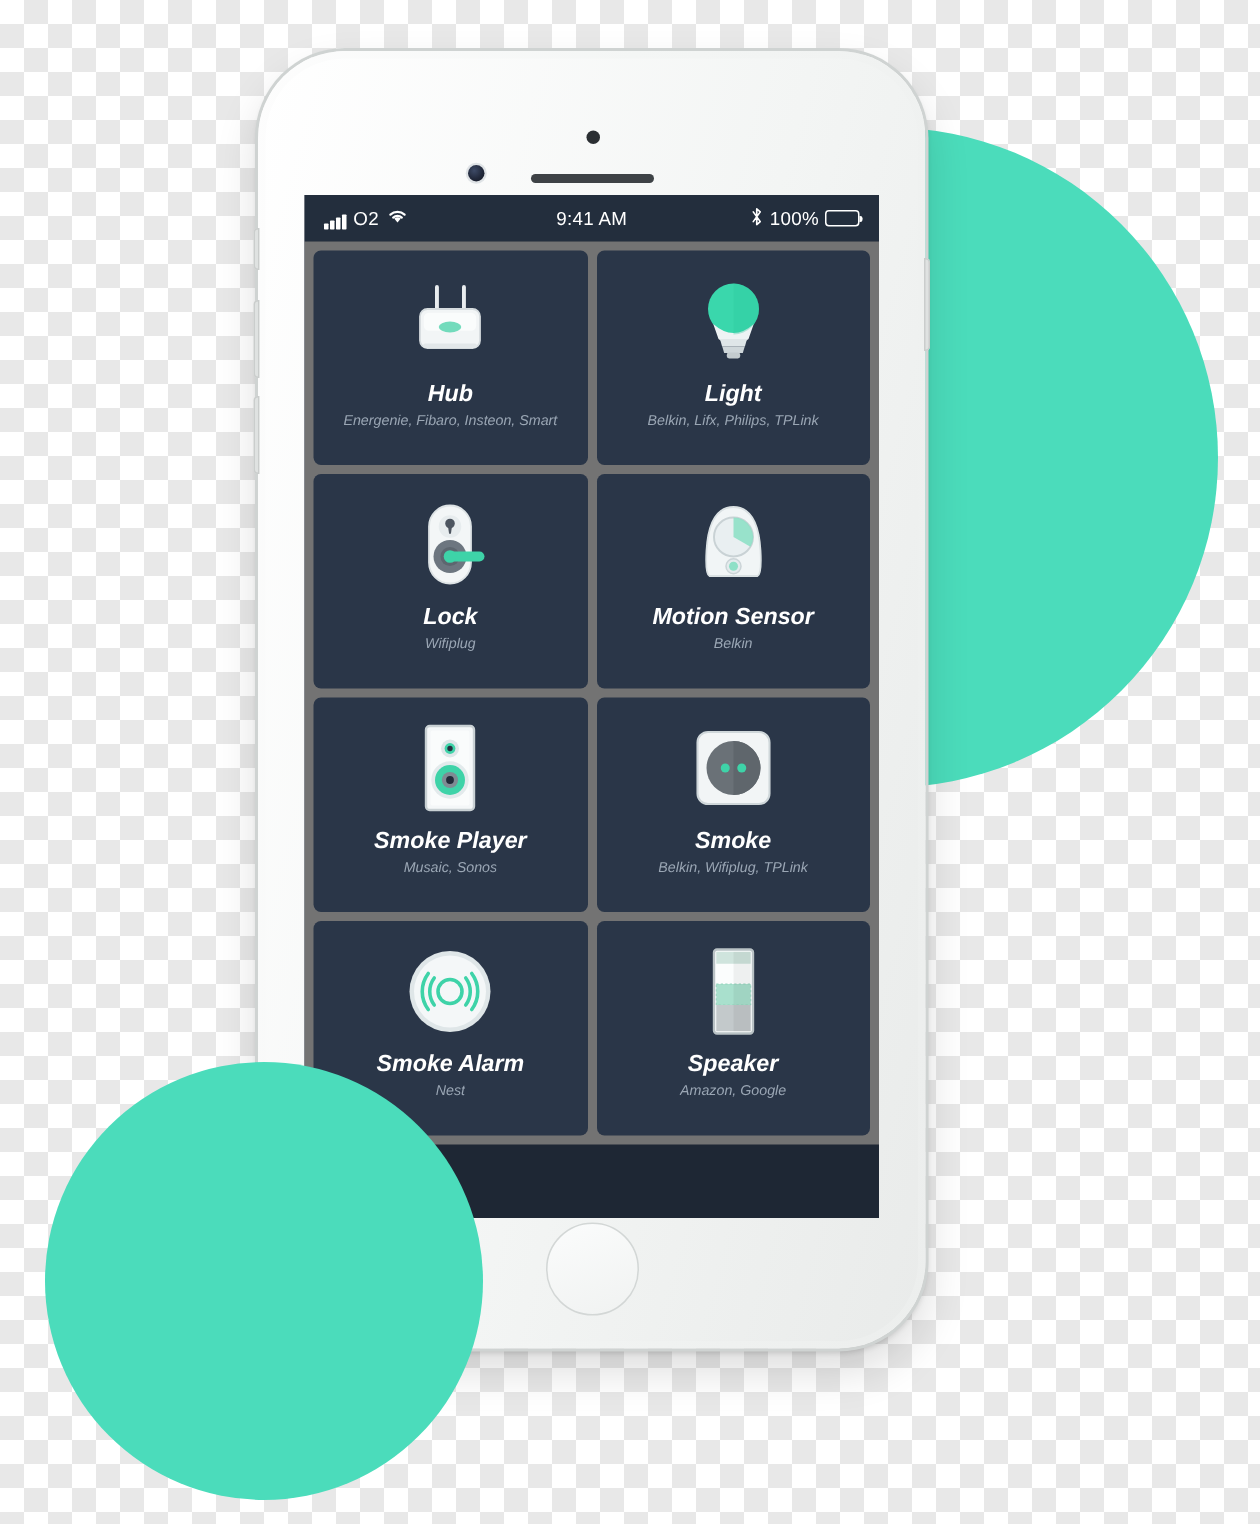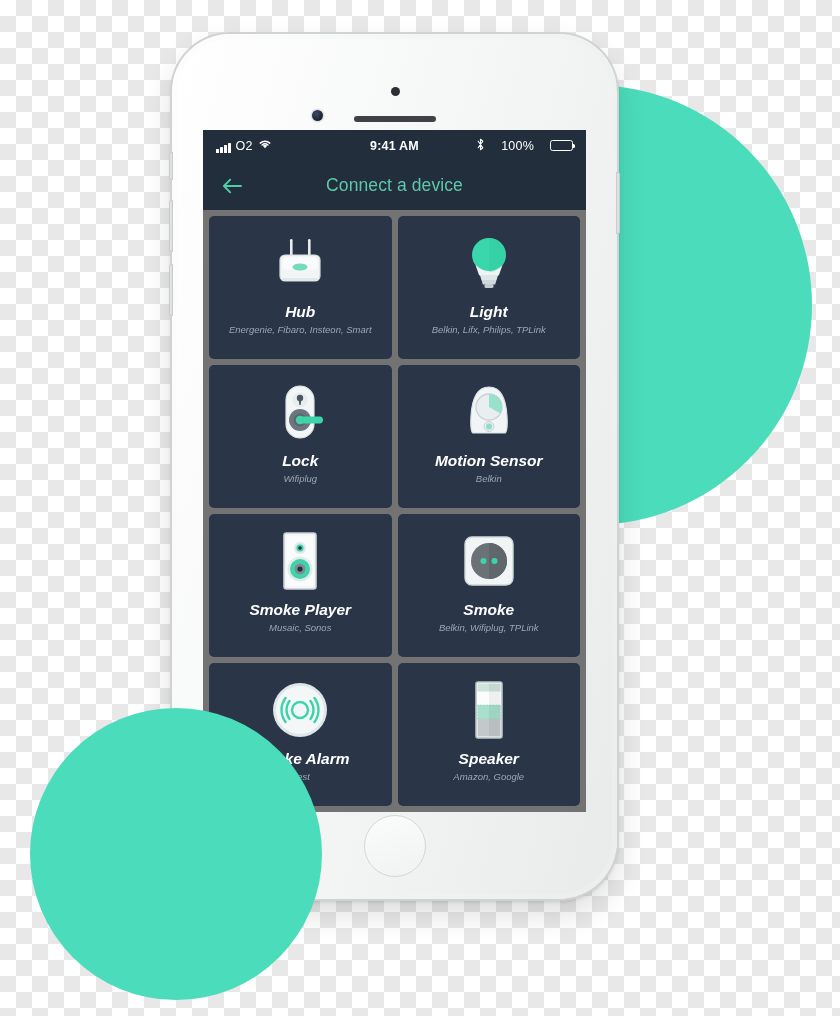--- a/index.html
+++ b/index.html
@@ -105,22 +105,22 @@
     height: 31px;
     display: flex;
     align-items: center;
     padding: 0 13px;
     color: #ffffff;
     font-size: 12.5px;
     letter-spacing: .2px;
     background: #232e3d;
   }
   .sb-left  { display: flex; align-items: flex-end; gap: 5px; flex: 1 1 0; }
-  .sb-mid   { flex: 0 0 auto; font-size: 12.5px; font-weight: bold; }
-  .sb-right { display: flex; align-items: center; justify-content: flex-end; gap: 16px; flex: 1 1 0; }
+  .sb-mid   { flex: 0 0 auto; font-size: 12.5px; }
+  .sb-right { display: flex; align-items: center; justify-content: flex-end; gap: 4px; flex: 1 1 0; }
 
   .signal-bars { display: flex; align-items: flex-end; gap: 1.5px; height: 10px; }
   .signal-bars i { display: block; width: 2.5px; background: #fff; border-radius: .5px; }
   .signal-bars i:nth-child(1){ height: 4px; }
   .signal-bars i:nth-child(2){ height: 6px; }
   .signal-bars i:nth-child(3){ height: 8px; }
   .signal-bars i:nth-child(4){ height: 10px; }
 
   .carrier { font-size: 12.5px; }
 
@@ -251,28 +251,20 @@
               <path d="M2 3.5 L7 10.5 L4.5 12.6 V1.4 L7 3.5 L2 10.5" stroke="#fff" stroke-width="1.2" fill="none" stroke-linejoin="round" stroke-linecap="round"></path>
             </svg>
           </span>
           <span>100%</span>
           <span class="battery-shell">
             <span class="battery-fill"></span>
           </span>
         </div>
       </div>
 
-      <div id="nav-bar">
-        <div id="back-button">
-          <svg width="22" height="18" viewBox="0 0 24 20">
-            <path d="M22 10 H3 M10 3 L3 10 L10 17" stroke="#4bcfa8" stroke-width="2.1" fill="none" stroke-linecap="round" stroke-linejoin="round"></path>
-          </svg>
-        </div>
-        <div id="nav-title">Connect a device</div>
-      </div>
 
       <div id="device-grid">
 
         <div class="device-card">
           <div class="device-icon">
             <svg width="64" height="56" viewBox="0 0 64 56">
               <rect x="22" y="4" width="2.6" height="17" rx="1.3" fill="#e8ecef"></rect>
               <rect x="40" y="4" width="2.6" height="17" rx="1.3" fill="#e8ecef"></rect>
               <rect x="12" y="20" width="40" height="26" rx="5" fill="#f2f5f6" stroke="#d6dcdf" stroke-width="1.2"></rect>
               <rect x="14.5" y="22.5" width="35" height="12" rx="3.5" fill="#fafcfc"></rect>

